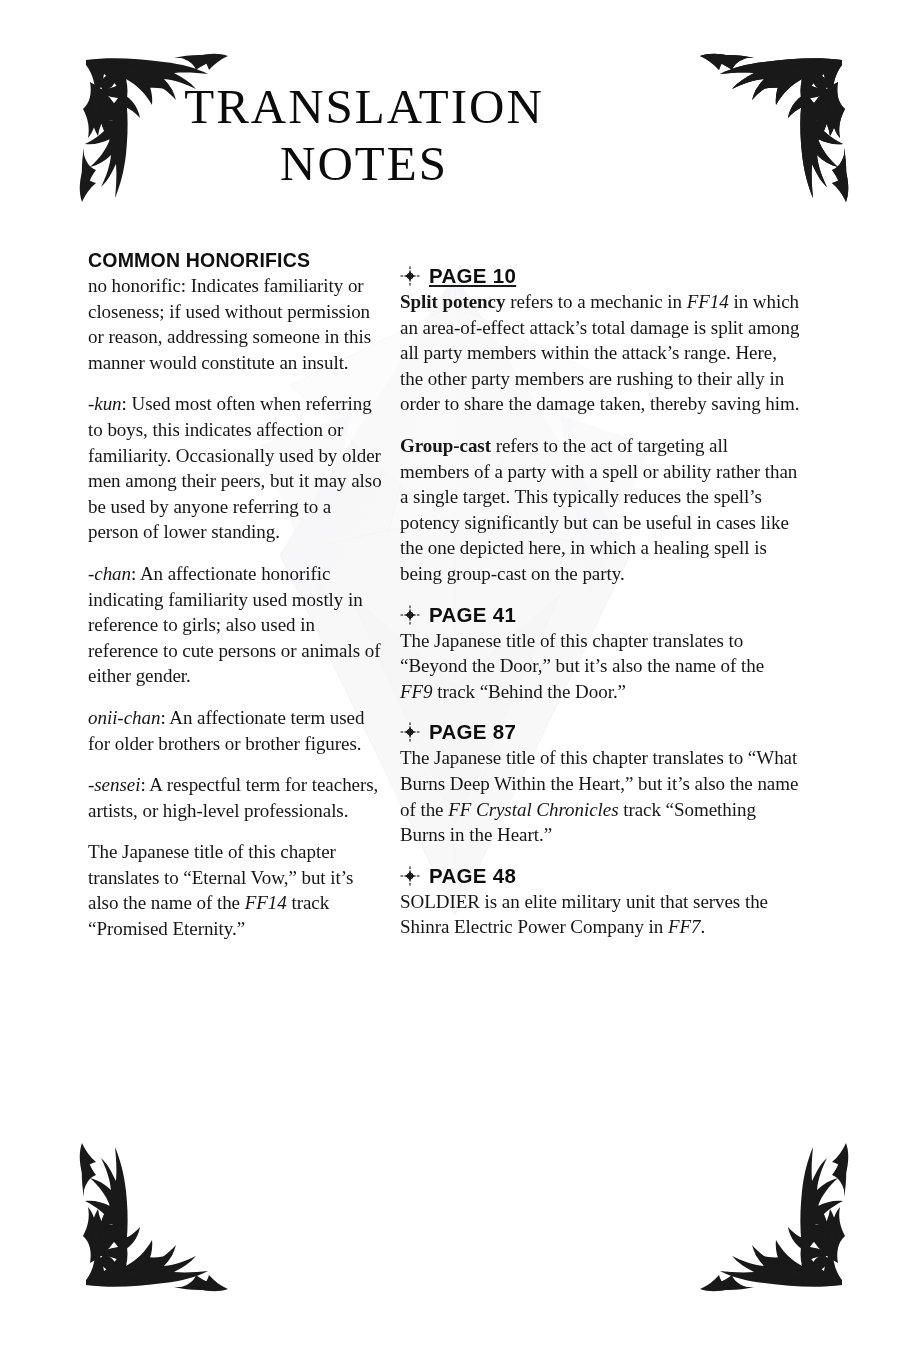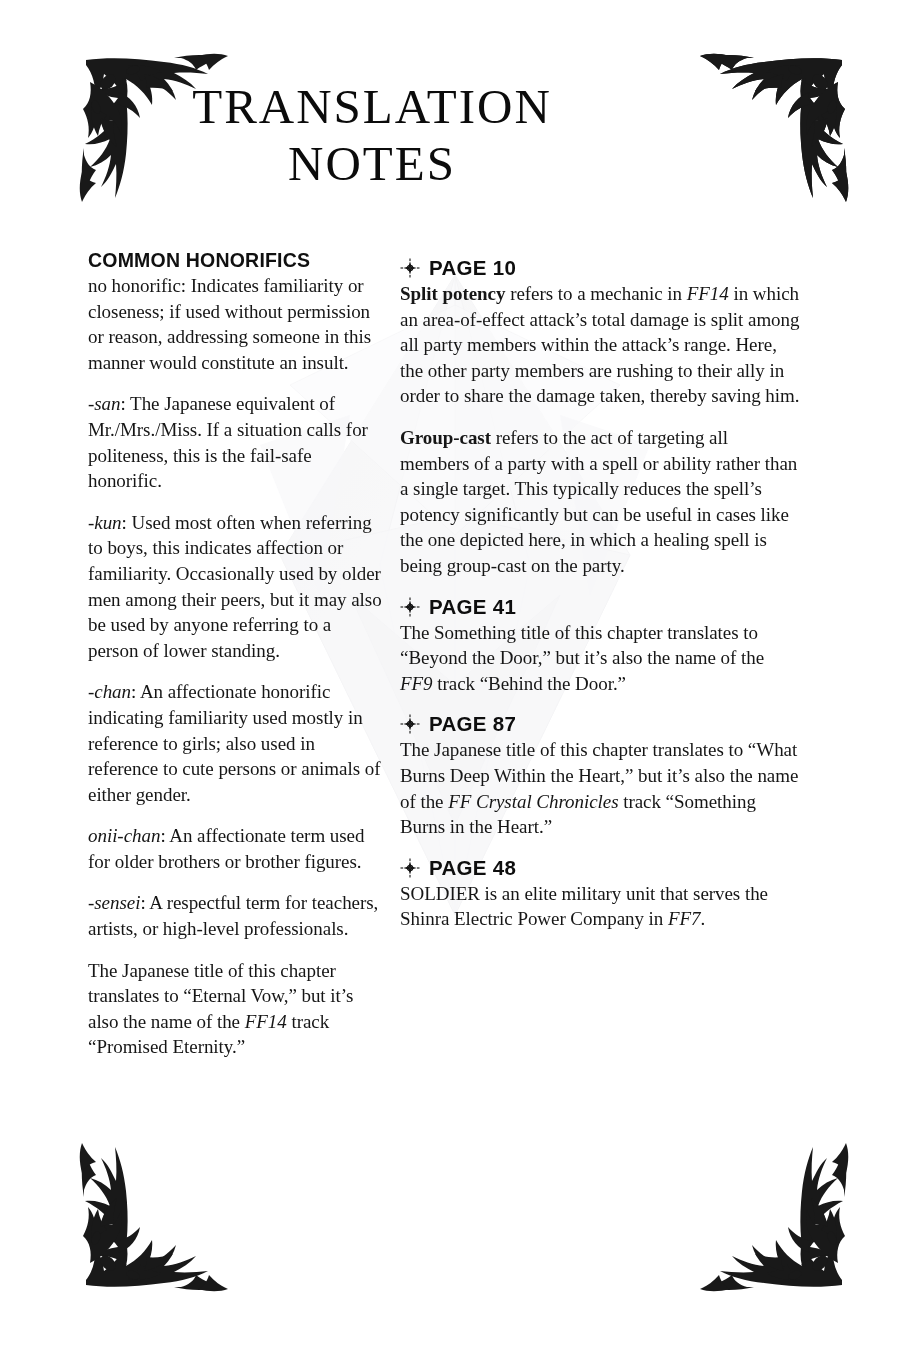--- a/index.html
+++ b/index.html
@@ -37,21 +37,21 @@
     pointer-events: none;
   }
   #corner-tl { left: 78px;  top: 52px; }
   #corner-tr { left: 700px; top: 52px;  transform: scaleX(-1); }
   #corner-bl { left: 78px;  top: 1143px; transform: scaleY(-1); }
   #corner-br { left: 700px; top: 1143px; transform: scale(-1,-1); }
 
   
   #page-title {
     position: absolute;
-    left: 12px;
+    left: 4px;
     top: 78px;
     width: 720px;
     text-align: center;
     z-index: 3;
   }
   #page-title .tline {
     display: block;
     font-family: "Liberation Serif", serif;
     font-size: 49px;
     line-height: 57px;
@@ -106,21 +106,21 @@
     font-style: italic;
     text-align: right;
   }
 
   
   .page-head {
     display: flex;
     align-items: center;
     margin: 16px 0 1px 0;
   }
-  .page-head.first { margin-top: 8px; }
+  .page-head.first { margin-top: 16px; text-decoration: underline; }
   .page-head .ph-label {
     font-family: "Liberation Sans", sans-serif;
     font-size: 20.5px;
     line-height: 24px;
     font-weight: 600;
     letter-spacing: 0.3px;
     color: #0e0e0e;
     margin-left: 9px;
   }
   .compass {
@@ -242,23 +242,20 @@
 
 <div id="columns">
 
   <div class="column" id="col-left">
     <div class="section-head">COMMON HONORIFICS</div>
 
     <p class="para">
       <span>no honorific</span><span>: Indicates familiarity or closeness; if used without permission or reason, addressing someone in this manner would constitute an insult.</span>
     </p>
     <p class="para">
-      <span class="hon">-san</span><span>: The Japanese equivalent of Mr./Mrs./Miss. If a situation calls for politeness, this is the fail-safe honorific.</span>
-    </p>
-    <p class="para">
       <span class="hon">-kun</span><span>: Used most often when referring to boys, this indicates affection or familiarity. Occasionally used by older men among their peers, but it may also be used by anyone referring to a person of lower standing.</span>
     </p>
     <p class="para">
       <span class="hon">-chan</span><span>: An affectionate honorific indicating familiarity used mostly in reference to girls; also used in reference to cute persons or animals of either gender.</span>
     </p>
     <p class="para">
       <span class="hon">onii-chan</span><span>: An affectionate term used for older brothers or brother figures.</span>
     </p>
     <p class="para">
       <span class="hon">-sensei</span><span>: A respectful term for teachers, artists, or high-level professionals.</span>
@@ -310,21 +307,21 @@
             <polygon points="10,16.8 11.5,11.5 10,10 8.5,11.5"></polygon>
           <polygon points="3.2,10 8.5,11.5 10,10 8.5,8.5"></polygon>
             <polygon points="16.8,10 11.5,11.5 10,10 11.5,8.5"></polygon>
         </g>
         <circle cx="10" cy="10" r="2.7" fill="none" stroke="#141414" stroke-width="1.2"></circle>
         <circle cx="10" cy="10" r="1.0" fill="#141414"></circle>
       </svg>
       <span class="ph-label">PAGE 41</span>
     </div>
     <p class="para">
-      <span>The Something title of this chapter translates to “Beyond the Door,” but it’s also the name of the </span><span class="ital">FF9</span><span> track “Behind the Door.”</span>
+      <span>The Japanese title of this chapter translates to “Beyond the Door,” but it’s also the name of the </span><span class="ital">FF9</span><span> track “Behind the Door.”</span>
     </p>
 
     <div class="page-head">
       <svg class="compass" viewBox="0 0 20 20" xmlns="http://www.w3.org/2000/svg">
         <g stroke="#141414" stroke-width="1.1" fill="none">
           <line x1="10" y1="0.5" x2="10" y2="3"></line>
             <line x1="10" y1="17" x2="10" y2="19.5"></line>
           <line x1="0.5" y1="10" x2="3" y2="10"></line>
             <line x1="17" y1="10" x2="19.5" y2="10"></line>
         </g>

